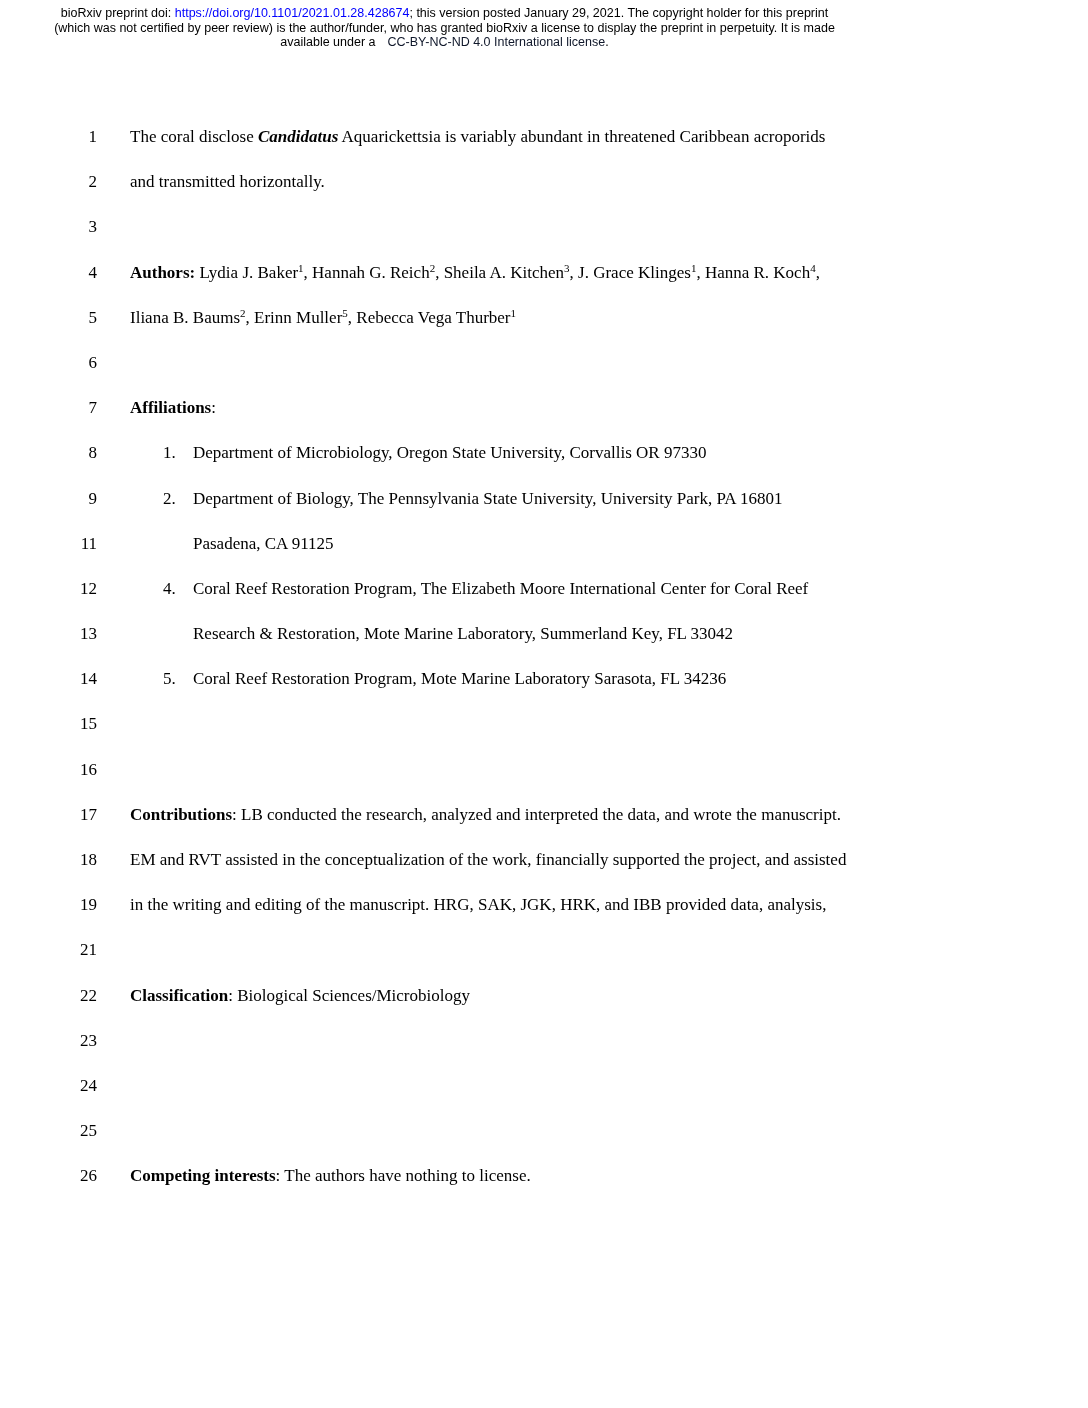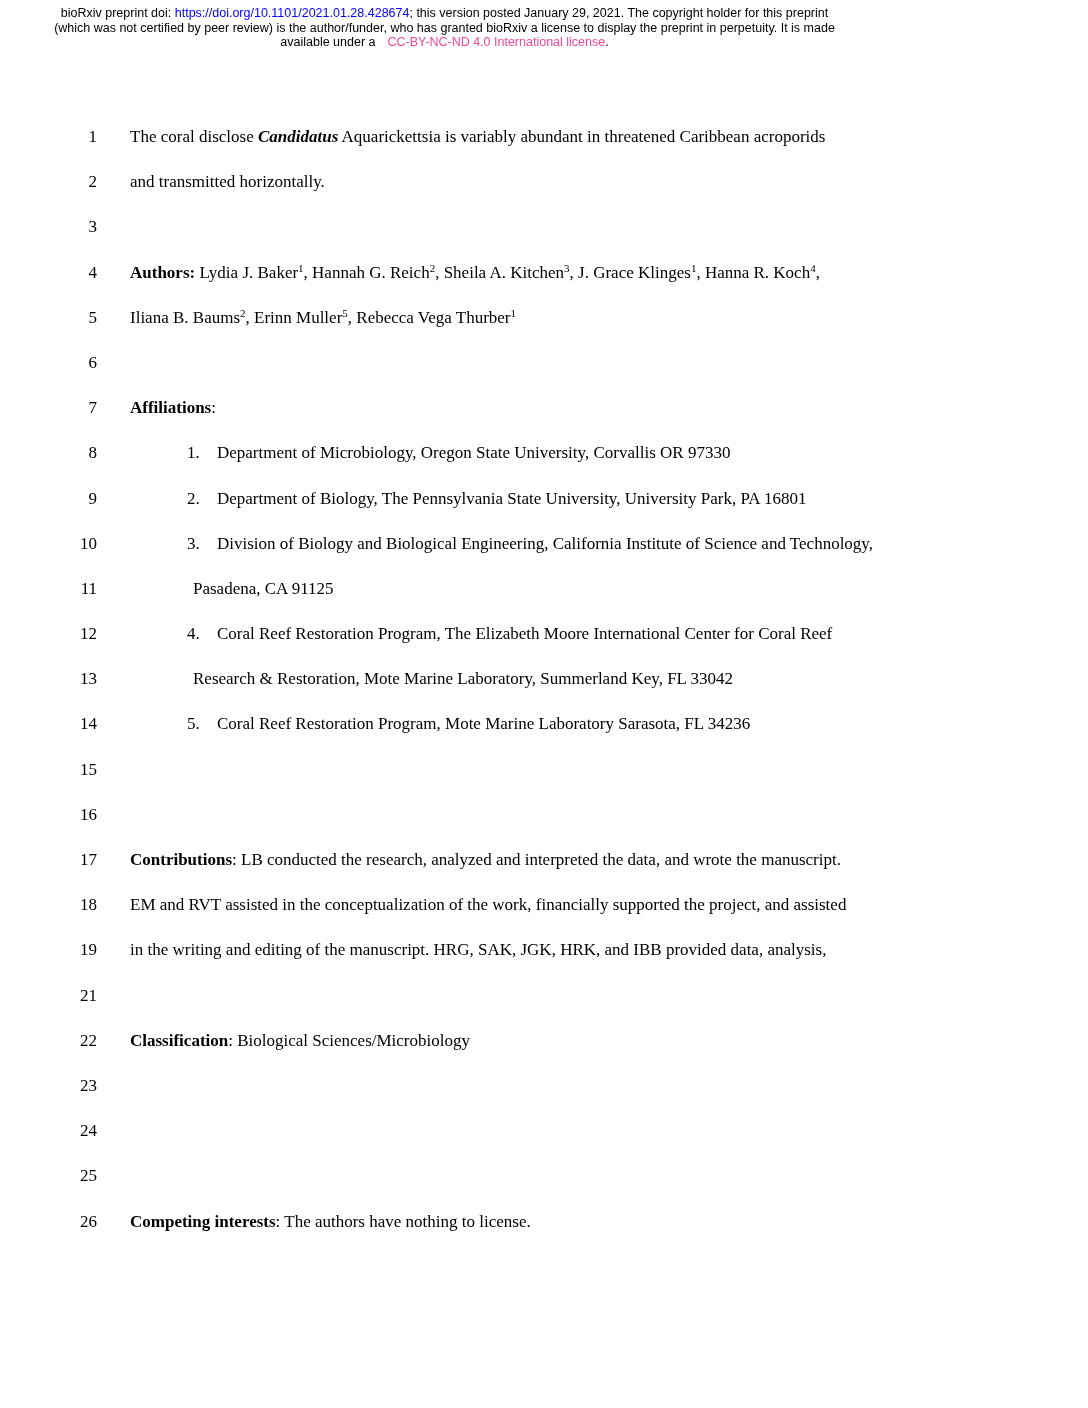--- a/index.html
+++ b/index.html
@@ -50,21 +50,21 @@
   }
   .line-num {
     flex: none;
     width: 97px;
     text-align: right;
   }
   .line-content {
     padding-left: 33px;
     white-space: nowrap;
   }
-  .line-content.indent-list { padding-left: 90px; }
+  .line-content.indent-list { padding-left: 66px; }
   .line-content.indent-cont { padding-left: 96px; }
   .seg-marker { display: inline-block; width: 30px; }
   .seg-bold { font-weight: bold; }
   .seg-italic { font-style: italic; font-weight: bold; }
   .seg-sup {
     font-size: 11px;
     position: relative;
     top: -6px;
   }
   
@@ -76,21 +76,21 @@
   }
 </style>
 </head>
 <body>
 
 <div id="page">
 
   <div id="notice">
     <div class="h-line"><span>bioRxiv preprint doi: </span><a class="link" style="color: rgb(0, 0, 255);">https://doi.org/10.1101/2021.01.28.428674</a><span>; this version posted January 29, 2021. The copyright holder for this preprint</span></div>
     <div class="h-line"><span>(which was not certified by peer review) is the author/funder, who has granted bioRxiv a license to display the preprint in perpetuity. It is made</span></div>
-    <div class="h-line"><span>available under a</span><a class="link" style="color: #ec4899; margin-left: 12px;">CC-BY-NC-ND 4.0 International license</a><span>.</span></div>
+    <div class="h-line"><span>available under a</span><a class="link" style="color: #0f172a; margin-left: 12px;">CC-BY-NC-ND 4.0 International license</a><span>.</span></div>
   </div>
 
   <div id="lines">
       <div class="line-row">
         <span class="line-num">1</span>
         <span class="line-content"><span>The coral disclose </span><span class="seg-italic">Candidatus</span><span> Aquarickettsia is variably abundant in threatened Caribbean acroporids</span></span>
       </div>
       <div class="line-row">
         <span class="line-num">2</span>
         <span class="line-content"><span>and transmitted horizontally.</span></span>
@@ -115,24 +115,20 @@
         <span class="line-num">7</span>
         <span class="line-content"><span class="seg-bold">Affiliations</span><span>:</span></span>
       </div>
       <div class="line-row">
         <span class="line-num">8</span>
         <span class="line-content indent-list"><span class="seg-marker">1.</span><span>Department of Microbiology, Oregon State University, Corvallis OR 97330</span></span>
       </div>
       <div class="line-row">
         <span class="line-num">9</span>
         <span class="line-content indent-list"><span class="seg-marker">2.</span><span>Department of Biology, The Pennsylvania State University, University Park, PA 16801</span></span>
-      </div>
-      <div class="line-row">
-        <span class="line-num">10</span>
-        <span class="line-content indent-list"><span class="seg-marker">3.</span><span>Division of Biology and Biological Engineering, California Institute of Science and Technology,</span></span>
       </div>
       <div class="line-row">
         <span class="line-num">11</span>
         <span class="line-content indent-cont"><span>Pasadena, CA 91125</span></span>
       </div>
       <div class="line-row">
         <span class="line-num">12</span>
         <span class="line-content indent-list"><span class="seg-marker">4.</span><span>Coral Reef Restoration Program, The Elizabeth Moore International Center for Coral Reef</span></span>
       </div>
       <div class="line-row">

